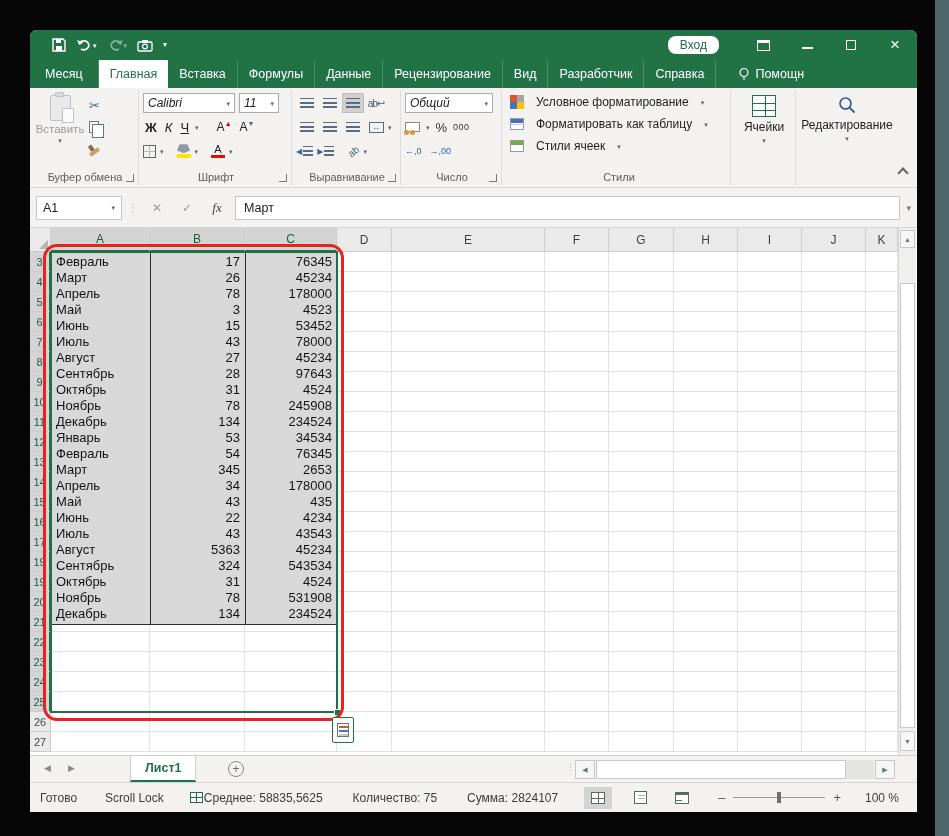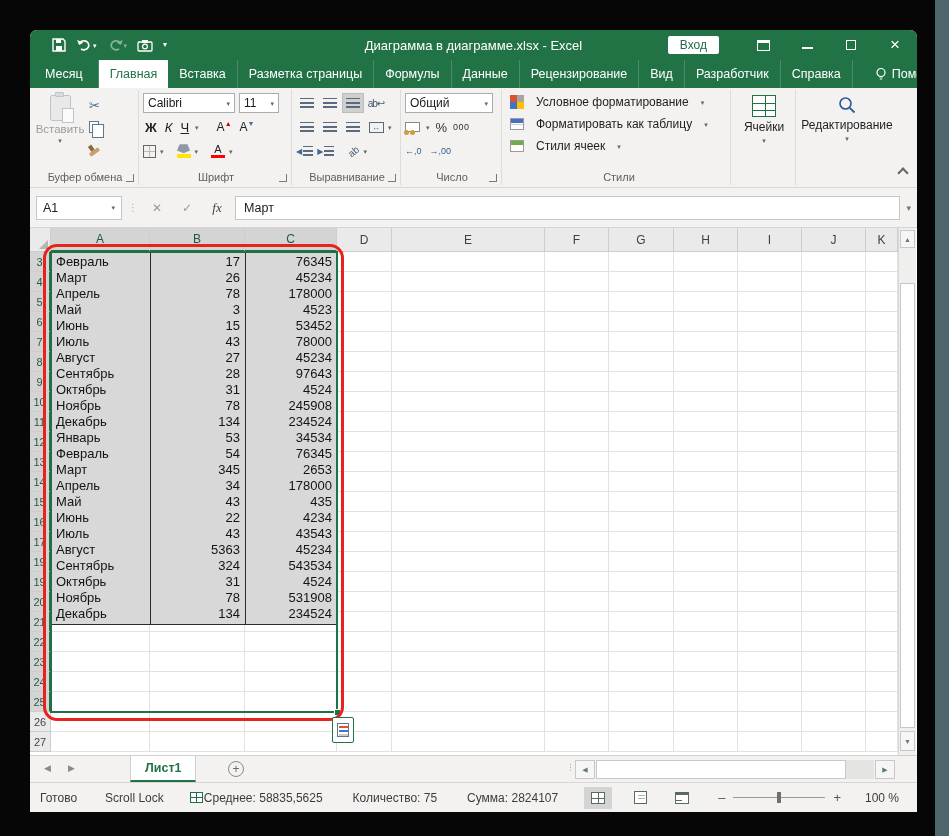--- a/index.html
+++ b/index.html
@@ -9,21 +9,21 @@
   #teal-strip{position:absolute;right:0;top:0;width:14px;height:836px;background:#4c666c;}
   #win{position:absolute;left:30px;top:30px;width:887px;height:782px;background:#fff;
     border-radius:7px 7px 0 0;overflow:hidden;}
   
   #titlebar{position:absolute;left:0;top:0;width:100%;height:30px;background:#217346;display:flex;align-items:center;color:#fff;}
   .qat{display:flex;align-items:center;gap:10px;padding-left:22px;}
   .qat .qbtn{display:flex;align-items:center;cursor:default;}
   .dim{opacity:.45;}
   .ttl{position:absolute;left:0;right:0;text-align:center;font-size:13px;color:#fff;pointer-events:none;}
   .tb-right{margin-left:auto;display:flex;align-items:center;gap:0;height:100%;z-index:2;}
-  .signin{background:#fff;color:#1e6a41;font-size:12px;padding:2px 12px;border-radius:2px;margin-right:22px;}
+  .signin{background:#fff;color:#1e6a41;font-size:12px;padding:2px 12px;border-radius:8px;margin-right:22px;}
   .winbtn{width:44px;height:30px;display:flex;align-items:center;justify-content:center;font-size:14px;color:#fff;}
   .ribdisp{width:13px;height:11px;border:1.5px solid #fff;border-top-width:3px;position:relative;}
   .maxi{width:10px;height:10px;border:1.5px solid #fff;}
   .mini{width:11px;height:2px;background:#fff;margin-top:6px;}
   
   #tabbar{position:absolute;left:0;top:30px;width:100%;height:28px;background:#217346;display:flex;align-items:stretch;color:#fff;font-size:12.5px;}
   .rtab{display:flex;align-items:center;padding:0 11px;border-right:1px solid rgba(255,255,255,.18);white-space:nowrap;}
   .rtab.first{border-left:none;padding:0 15px;}
   .rtab.active{background:#fff;color:#217346;border-right:none;}
   .tb-extra{display:flex;align-items:center;gap:5px;padding:0 10px;white-space:nowrap;}
@@ -40,21 +40,21 @@
   .clip-top{position:absolute;top:-4px;left:4px;width:9px;height:5px;background:#cdd4da;border:1px solid #aab4bc;border-radius:1px;}
   .clip-page{position:absolute;right:-4px;bottom:-3px;width:12px;height:15px;background:#fff;border:1px solid #aab4bc;}
   .clip-col{display:flex;flex-direction:column;gap:2px;padding-top:4px;}
   .sbtn{height:20px;display:flex;align-items:center;gap:2px;padding:0 3px;}
   .scis{color:#44688f;font-size:13px;}
   .copy-ico{width:10px;height:12px;border:1px solid #5f768c;background:#fff;position:relative;}
   .copy-ico::before{content:"";position:absolute;left:2px;top:2px;width:10px;height:12px;border:1px solid #5f768c;background:#fff;}
   .brush-ico{width:11px;height:4px;background:#caa06a;border-radius:1px;position:relative;transform:rotate(-35deg);margin-top:6px;}
   .brush-ico::before{content:"";position:absolute;left:3px;top:-6px;width:4px;height:6px;background:#8a6b43;}
   .combo{background:#fff;border:1px solid #acacac;height:20px;display:flex;align-items:center;font-size:12px;color:#1a1a1a;padding:0 4px;gap:4px;}
-  .combo .cv{flex:1;white-space:nowrap;overflow:hidden;}
+  .combo .cv{flex:1;white-space:nowrap;overflow:hidden;font-style:italic;}
   .frow{display:flex;align-items:center;gap:4px;height:24px;}
   .fgrp{display:flex;flex-direction:column;}
   .bch{font-size:13px;color:#222;padding:0 2px;}
   .asz{font-size:12px;color:#222;position:relative;padding:0 2px;}
   .asz sup{font-size:7px;color:#c00;}
   .asz.down sup{color:#3a6ea5;}
   .bord-ico{width:13px;height:13px;border:1px solid #666;
     background:linear-gradient(#bbb,#bbb) center/100% 1px no-repeat,linear-gradient(#bbb,#bbb) center/1px 100% no-repeat;}
   .fill-ico{width:13px;height:9px;background:#8d9aa5;clip-path:polygon(20% 0,80% 0,100% 70%,50% 100%,0 70%);}
   .cbar{width:14px;height:3.5px;margin-top:1px;}
@@ -186,42 +186,40 @@
           <svg width="16" height="13" viewBox="0 0 16 13">
               <rect x="1" y="3" width="14" height="9" rx="1" fill="none" stroke="#fff" stroke-width="1.3"></rect>
               <rect x="5" y="1" width="6" height="3" fill="#fff"></rect>
               <circle cx="8" cy="7.5" r="2.4" fill="none" stroke="#fff" stroke-width="1.2"></circle>
             </svg>
         </span>
         <span class="qbtn">
           <span class="dd" style="color:#fff;font-size:8px">▾</span>
         </span>
       </div>
-      <div class="ttl">Диаграмма в диаграмме.xlsx  -  Excel</div>
       <div class="tb-right">
         <span class="signin">Вход</span>
         <span class="winbtn">
             <span class="ribdisp"></span>
           </span>
         <span class="winbtn">
             <span class="mini"></span>
           </span>
         <span class="winbtn">
             <span class="maxi"></span>
           </span>
         <span class="winbtn" style="font-size:17px">×</span>
       </div>
     </div>
 
     <div id="tabbar">
       <span id="tabstrip" style="display:flex">
           <div class="rtab first">Месяц</div>
           <div class="rtab active">Главная</div>
           <div class="rtab">Вставка</div>
-          <div class="rtab">Разметка страницы</div>
           <div class="rtab">Формулы</div>
           <div class="rtab">Данные</div>
           <div class="rtab">Рецензирование</div>
           <div class="rtab">Вид</div>
           <div class="rtab">Разработчик</div>
           <div class="rtab">Справка</div>
         </span>
       <span class="tb-extra" style="margin-left:12px">
         <svg width="12" height="15" viewBox="0 0 12 15">
             <circle cx="6" cy="5.5" r="4" fill="none" stroke="#fff" stroke-width="1.2"></circle>

